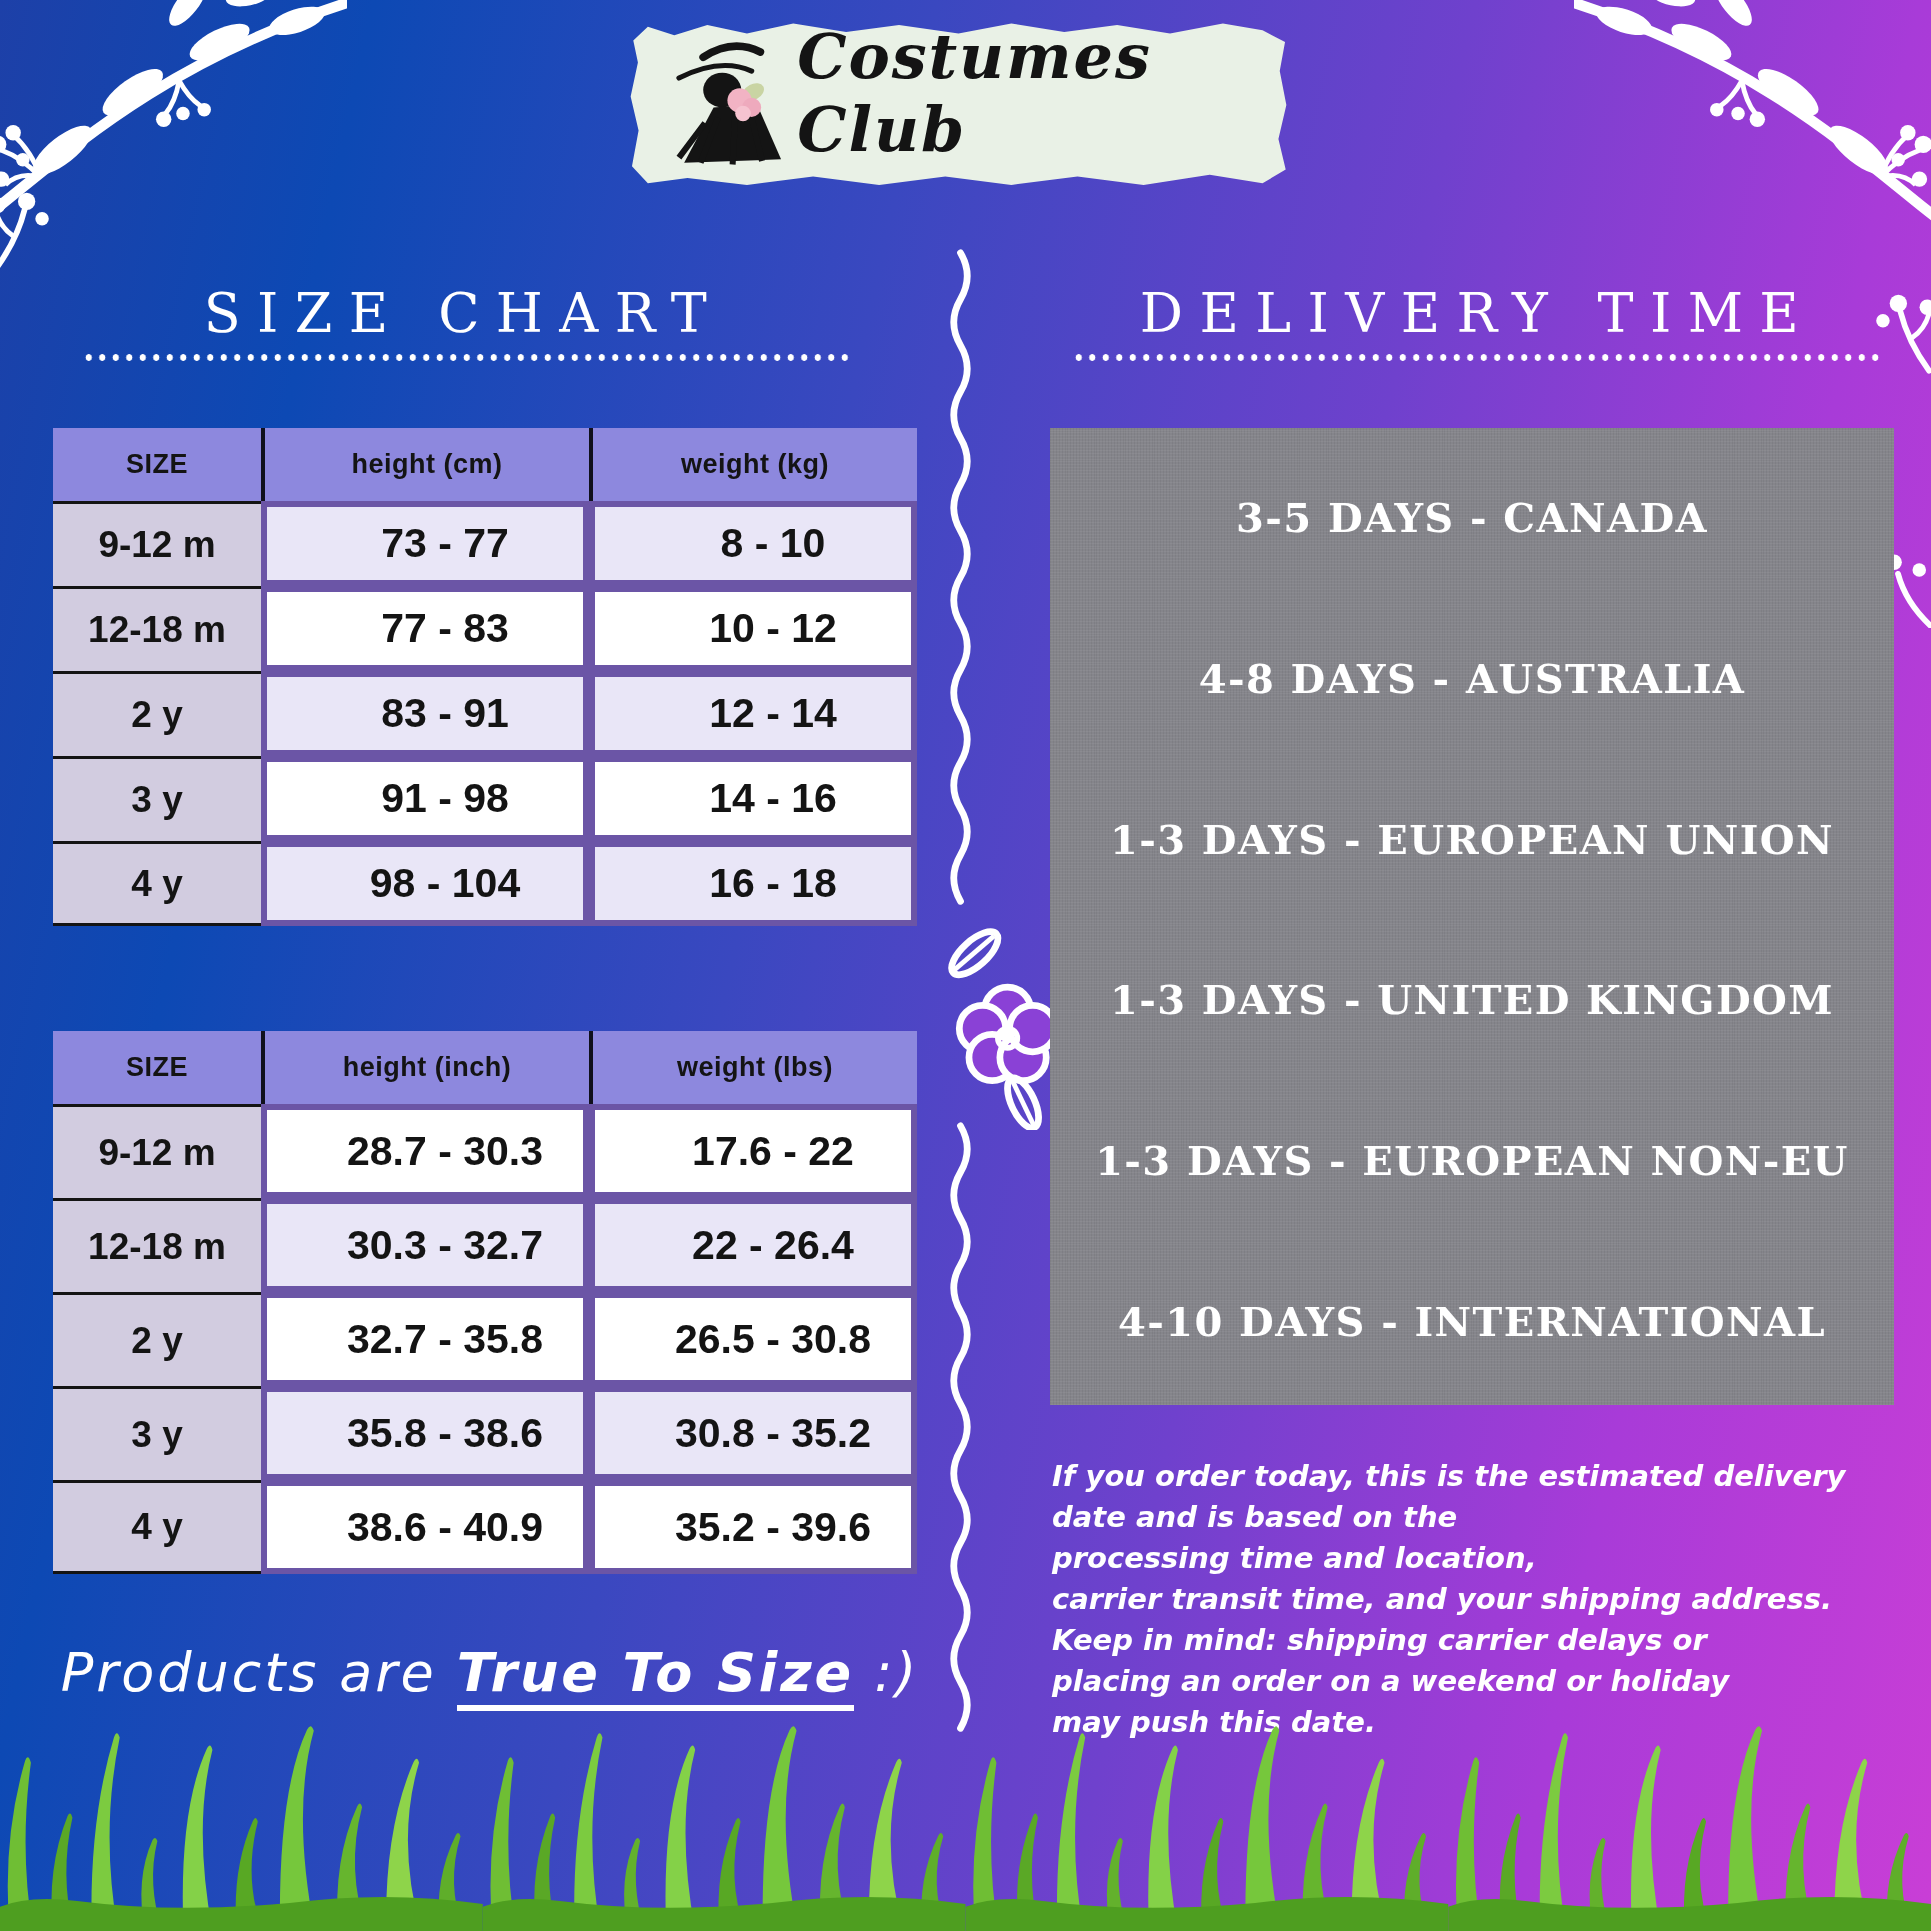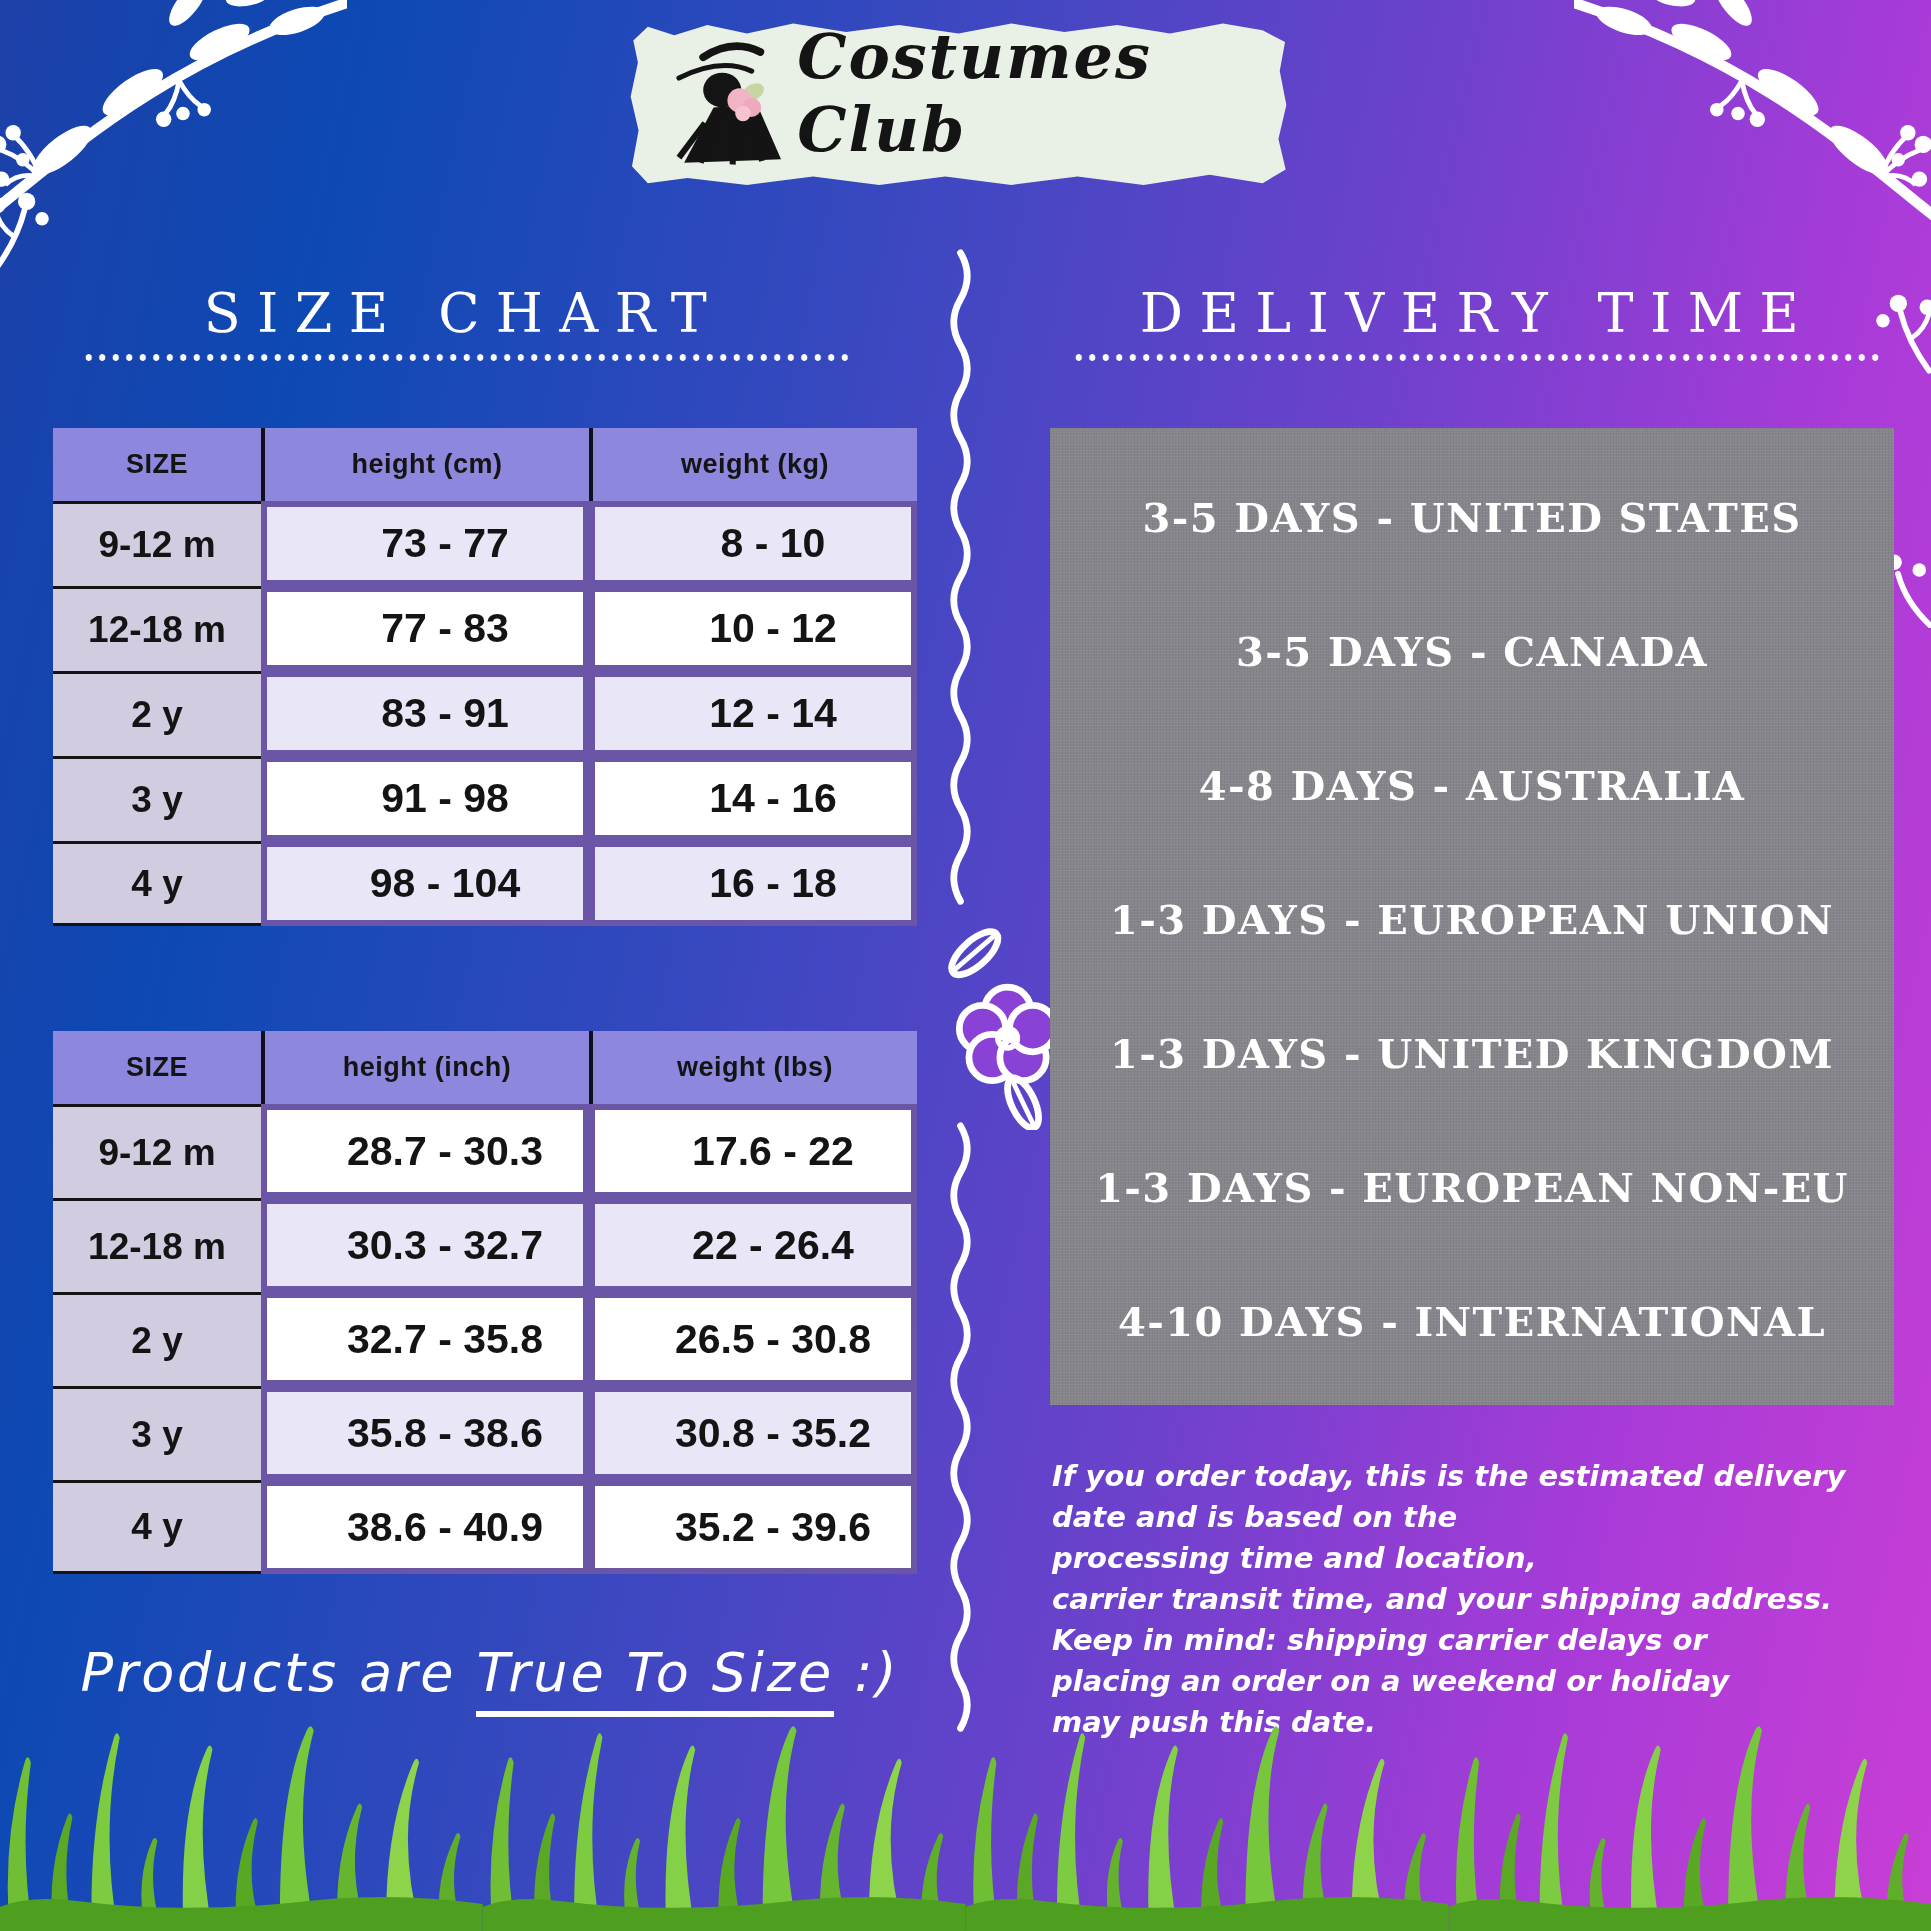--- a/index.html
+++ b/index.html
@@ -70,21 +70,21 @@
   .t2 .trow:last-of-type .val-cell.weight{background:#ffffff;}
 
   
   .footnote{
     left:53px;top:1641px;width:874px;
     text-align:center;color:#ffffff;
     font-family:"DejaVu Sans",sans-serif;
     font-style:italic;font-size:54px;letter-spacing:2.9px;
     white-space:nowrap;
   }
-  .footnote .und{border-bottom:6.8px solid #ffffff;padding-bottom:7px;}
+  .footnote .und{border-bottom:6.8px solid #ffffff;padding-bottom:1px;font-weight:bold;}
 
   
   .delivery-box{
     left:1050px;top:428px;width:844px;height:977px;
     background:
       repeating-linear-gradient(0deg,rgba(255,255,255,.05) 0 1px,rgba(0,0,0,0) 1px 2.9px),
       repeating-linear-gradient(90deg,rgba(0,0,0,.05) 0 1px,rgba(0,0,0,0) 1px 2.9px),
       #85858b;
     display:flex;flex-direction:column;justify-content:space-between;
     padding:66px 9.7px 60px 9.7px;box-sizing:border-box;
@@ -270,21 +270,20 @@
 </svg>
 
 <svg class="abs" style="left:941px;top:1122px;" width="39" height="614" viewBox="0 0 40 636">
   <path d="M20,4 Q34,28 20,52 T20,100 T20,148 T20,196 T20,244 T20,292 T20,340 T20,388 T20,436 T20,484 T20,532 T20,580 T20,628" fill="none" stroke="#ffffff" stroke-width="7" stroke-linecap="round"></path>
 </svg>
 
 <div class="abs section-title" style="left:1072px;top:282px;width:811px;">DELIVERY TIME</div>
 <div class="abs dotted" style="left:1072px;top:353px;width:811px;"></div>
 
 <div class="abs delivery-box">
-  <div class="delivery-line">3-5 DAYS - UNITED STATES</div>
   <div class="delivery-line">3-5 DAYS - CANADA</div>
   <div class="delivery-line">4-8 DAYS - AUSTRALIA</div>
   <div class="delivery-line">1-3 DAYS - EUROPEAN UNION</div>
   <div class="delivery-line">1-3 DAYS - UNITED KINGDOM</div>
   <div class="delivery-line">1-3 DAYS - EUROPEAN NON-EU</div>
   <div class="delivery-line">4-10 DAYS - INTERNATIONAL</div>
 </div>
 
 <div class="abs disclaimer">
   <div>If you order today, this is the estimated delivery</div>

